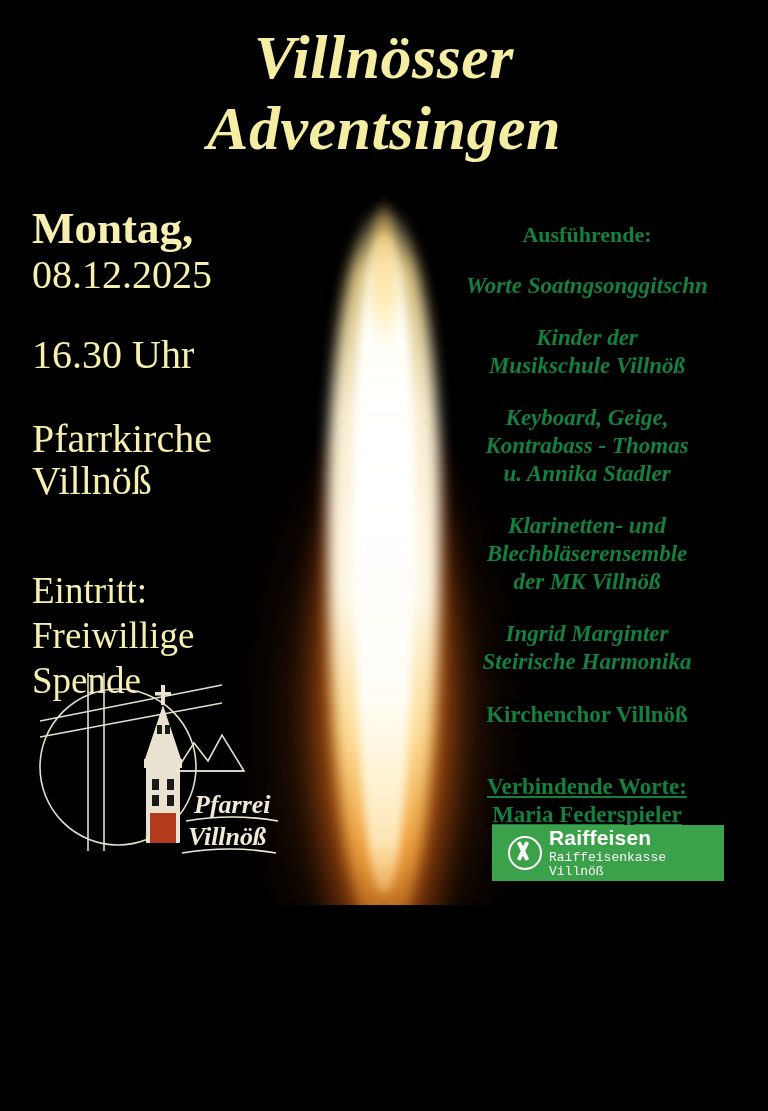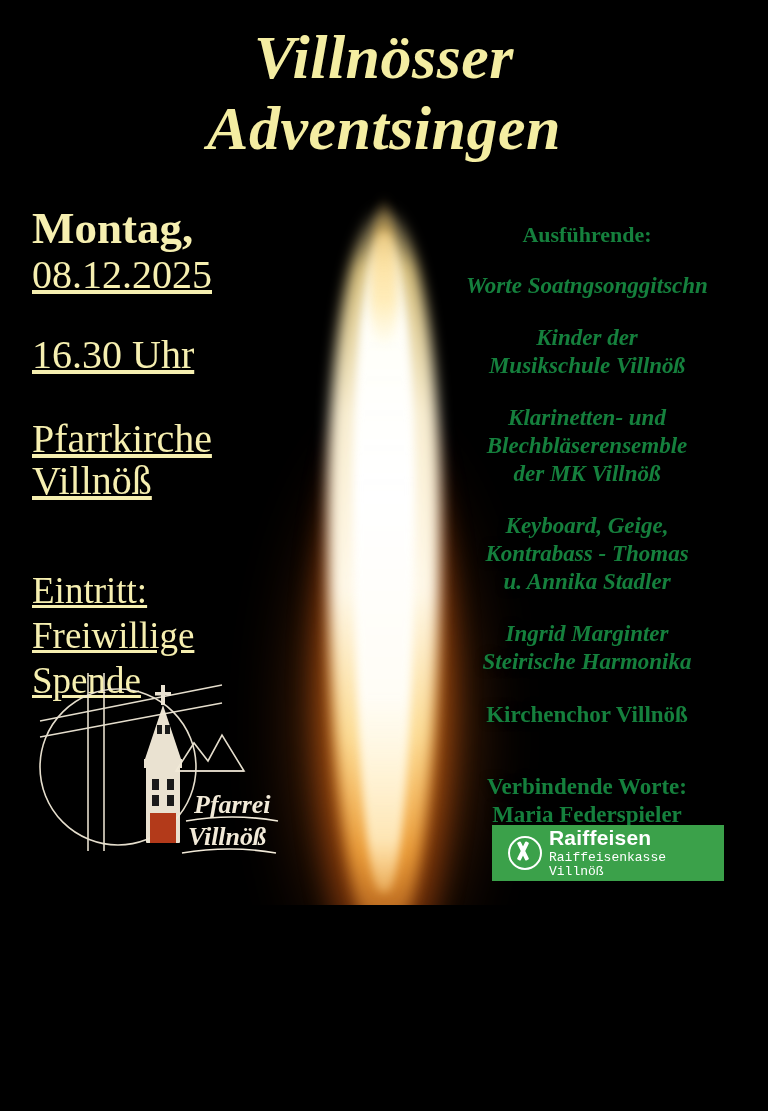--- a/index.html
+++ b/index.html
@@ -168,21 +168,20 @@
   .l-big {
     font-size: 45px;
     font-weight: bold;
     line-height: 1.02;
     text-shadow: 0 0 9px rgba(0,0,0,0.95);
   }
   .l-med {
     font-size: 40px;
     line-height: 1.05;
     text-shadow: 0 0 9px rgba(0,0,0,0.95);
-    text-decoration: underline;
   }
   .block-date { margin-top: 2px; }
   .block-time { margin-top: 38px; }
   .block-place { margin-top: 42px; }
   .block-entry { margin-top: 66px; }
   .block-entry .l-med { font-size: 37px; line-height: 1.22; }
 
   .right-col {
     position: absolute;
     right: 28px;
@@ -205,20 +204,21 @@
     line-height: 1.22;
     text-shadow: 0 0 8px rgba(0,0,0,0.95);
   }
   .r-item.plain { font-style: normal; }
   .r-words {
     margin-top: 44px;
     font-size: 23px;
     font-weight: bold;
     line-height: 1.25;
     text-shadow: 0 0 8px rgba(0,0,0,0.95);
+    text-decoration: underline;
   }
 
   
   .parish-logo {
     position: absolute;
     left: 26px;
     bottom: 42px;
     width: 278px;
     height: 200px;
     z-index: 6;
@@ -308,22 +308,22 @@
       <div class="l-med">Eintritt:</div>
       <div class="l-med">Freiwillige</div>
       <div class="l-med">Spende</div>
     </div>
   </div>
 
   <div class="right-col">
     <div class="r-head">Ausführende:</div>
     <div class="r-item">Worte Soatngsonggitschn</div>
     <div class="r-item">Kinder der<br>Musikschule Villnöß</div>
+    <div class="r-item">Keyboard, Geige,<br>Kontrabass - Thomas<br>u. Annika Stadler</div>
     <div class="r-item">Klarinetten- und<br>Blechbläserensemble<br>der MK Villnöß</div>
-    <div class="r-item">Keyboard, Geige,<br>Kontrabass - Thomas<br>u. Annika Stadler</div>
     <div class="r-item">Ingrid Marginter<br>Steirische Harmonika</div>
     <div class="r-item plain">Kirchenchor Villnöß</div>
     <div class="r-words">
       <div>Verbindende Worte:</div>
       <div>Maria Federspieler</div>
     </div>
   </div>
 
   <div class="parish-logo">
     <svg width="278" height="200" viewBox="0 0 278 200" fill="none">

